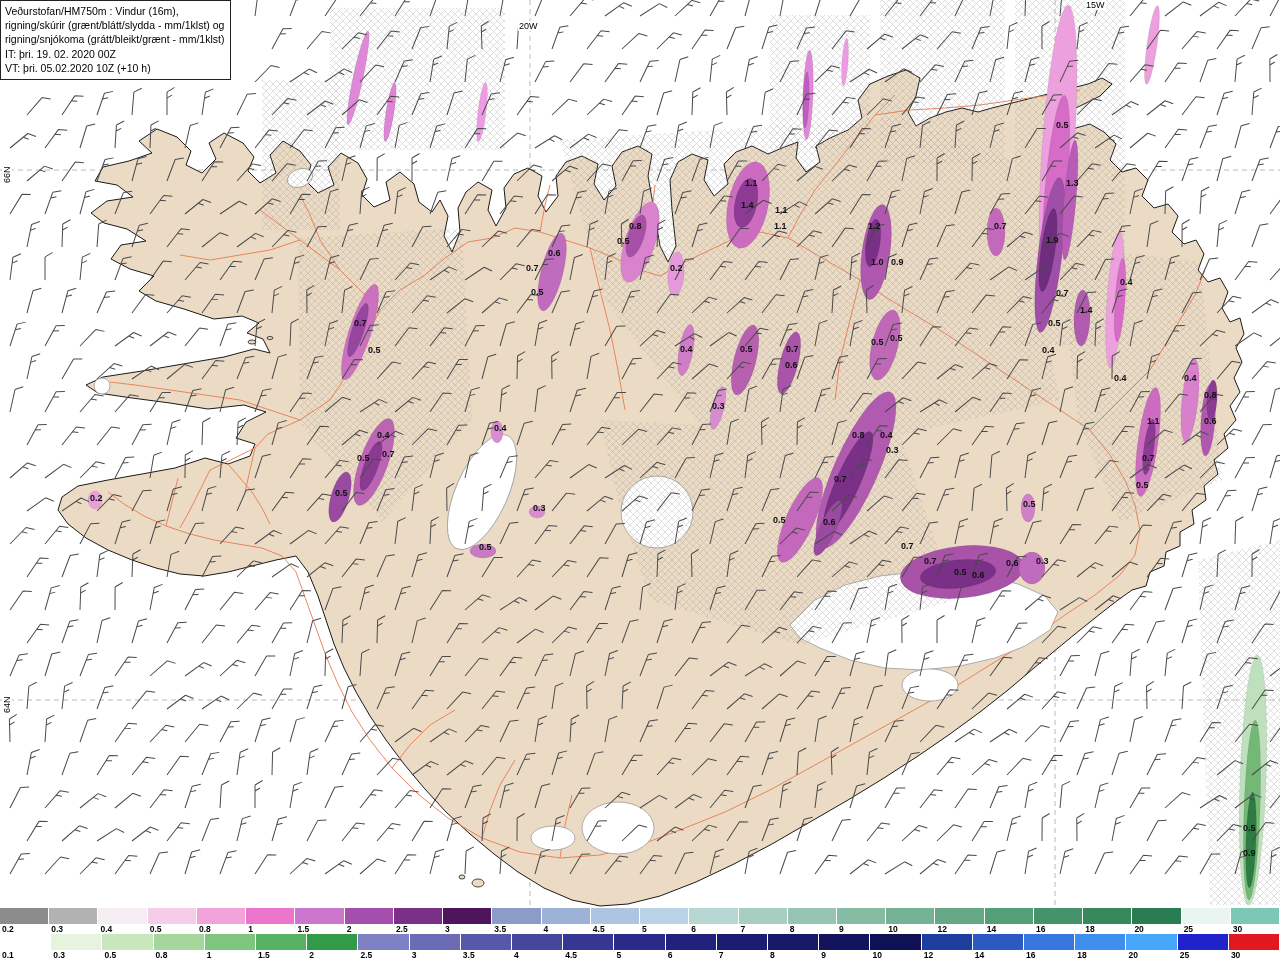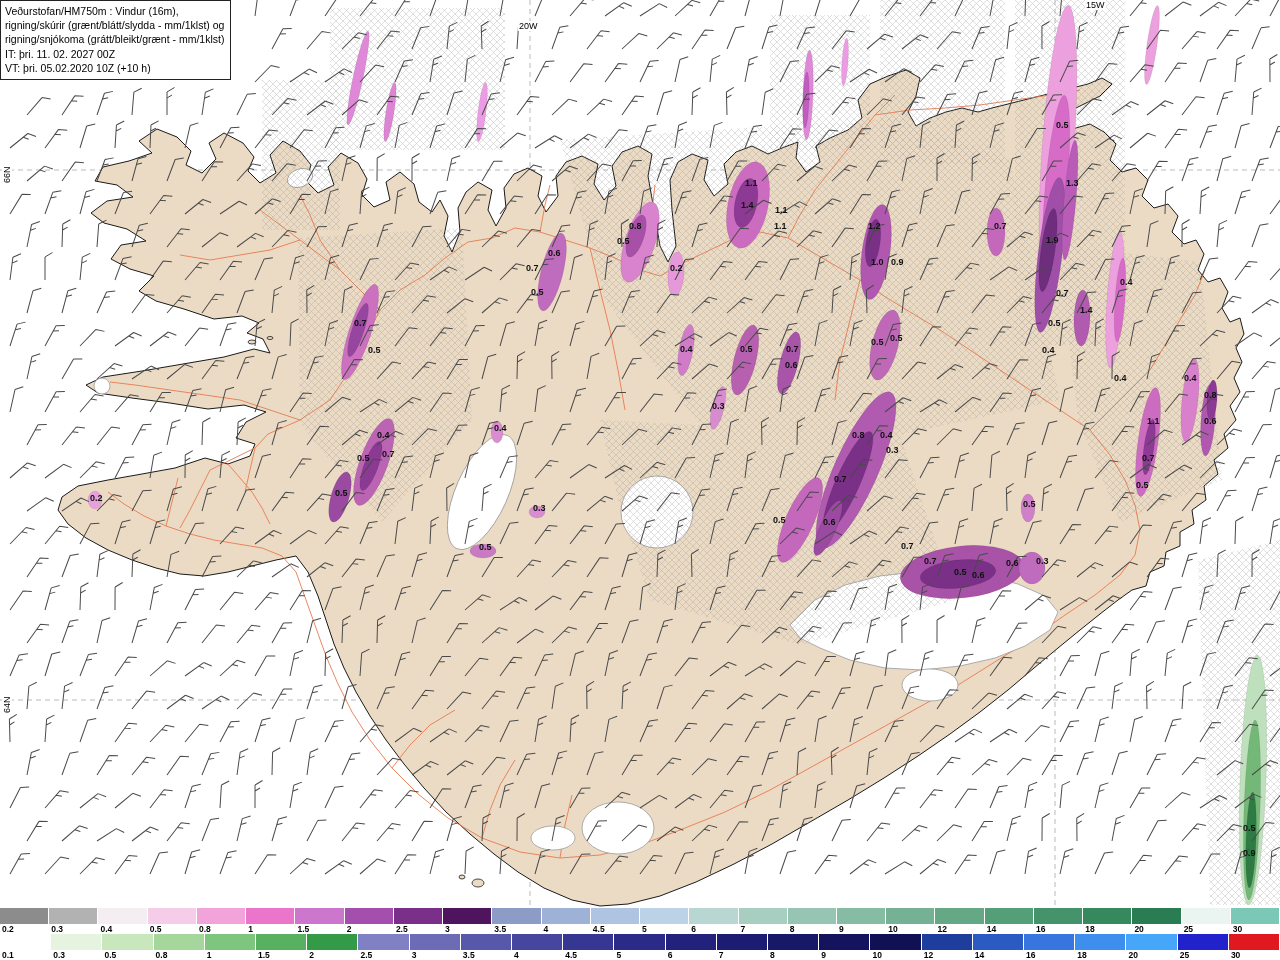--- a/index.html
+++ b/index.html
@@ -3136,21 +3136,21 @@
         <text x="1204" y="424" font-size="9" font-weight="bold" fill="#101010" font-family="&quot;Liberation Sans&quot;, sans-serif">0.6</text>
         <text x="1243" y="831" font-size="9" font-weight="bold" fill="#101010" font-family="&quot;Liberation Sans&quot;, sans-serif">0.5</text>
         <text x="1243" y="856" font-size="9" font-weight="bold" fill="#101010" font-family="&quot;Liberation Sans&quot;, sans-serif">0.9</text>
       </g>
   </svg>
 
   <div class="title-box">
     <div><span class="b">Veðurstofan/HM750m</span><span> : Vindur (16m),</span></div>
     <div>rigning/skúrir (grænt/blátt/slydda - mm/1klst) og</div>
     <div>rigning/snjókoma (grátt/bleikt/grænt - mm/1klst)</div>
-    <div>IT: þri. 11. 02. 2027 00Z</div>
+    <div>IT: þri. 19. 02. 2020 00Z</div>
     <div class="b">VT: þri. 05.02.2020 10Z (+10 h)</div>
   </div>
 
   <div class="gratlab" style="left:518px;top:5px;margin-top:16px;">20W</div>
   <div class="gratlab" style="left:1085px;top:0;">15W</div>
   <div class="gratlab rot" style="left:2px;top:184px;">66N</div>
   <div class="gratlab rot" style="left:2px;top:714px;">64N</div>
 
   <div class="cbars">
     <div class="cbar-colors" id="cb1c">

